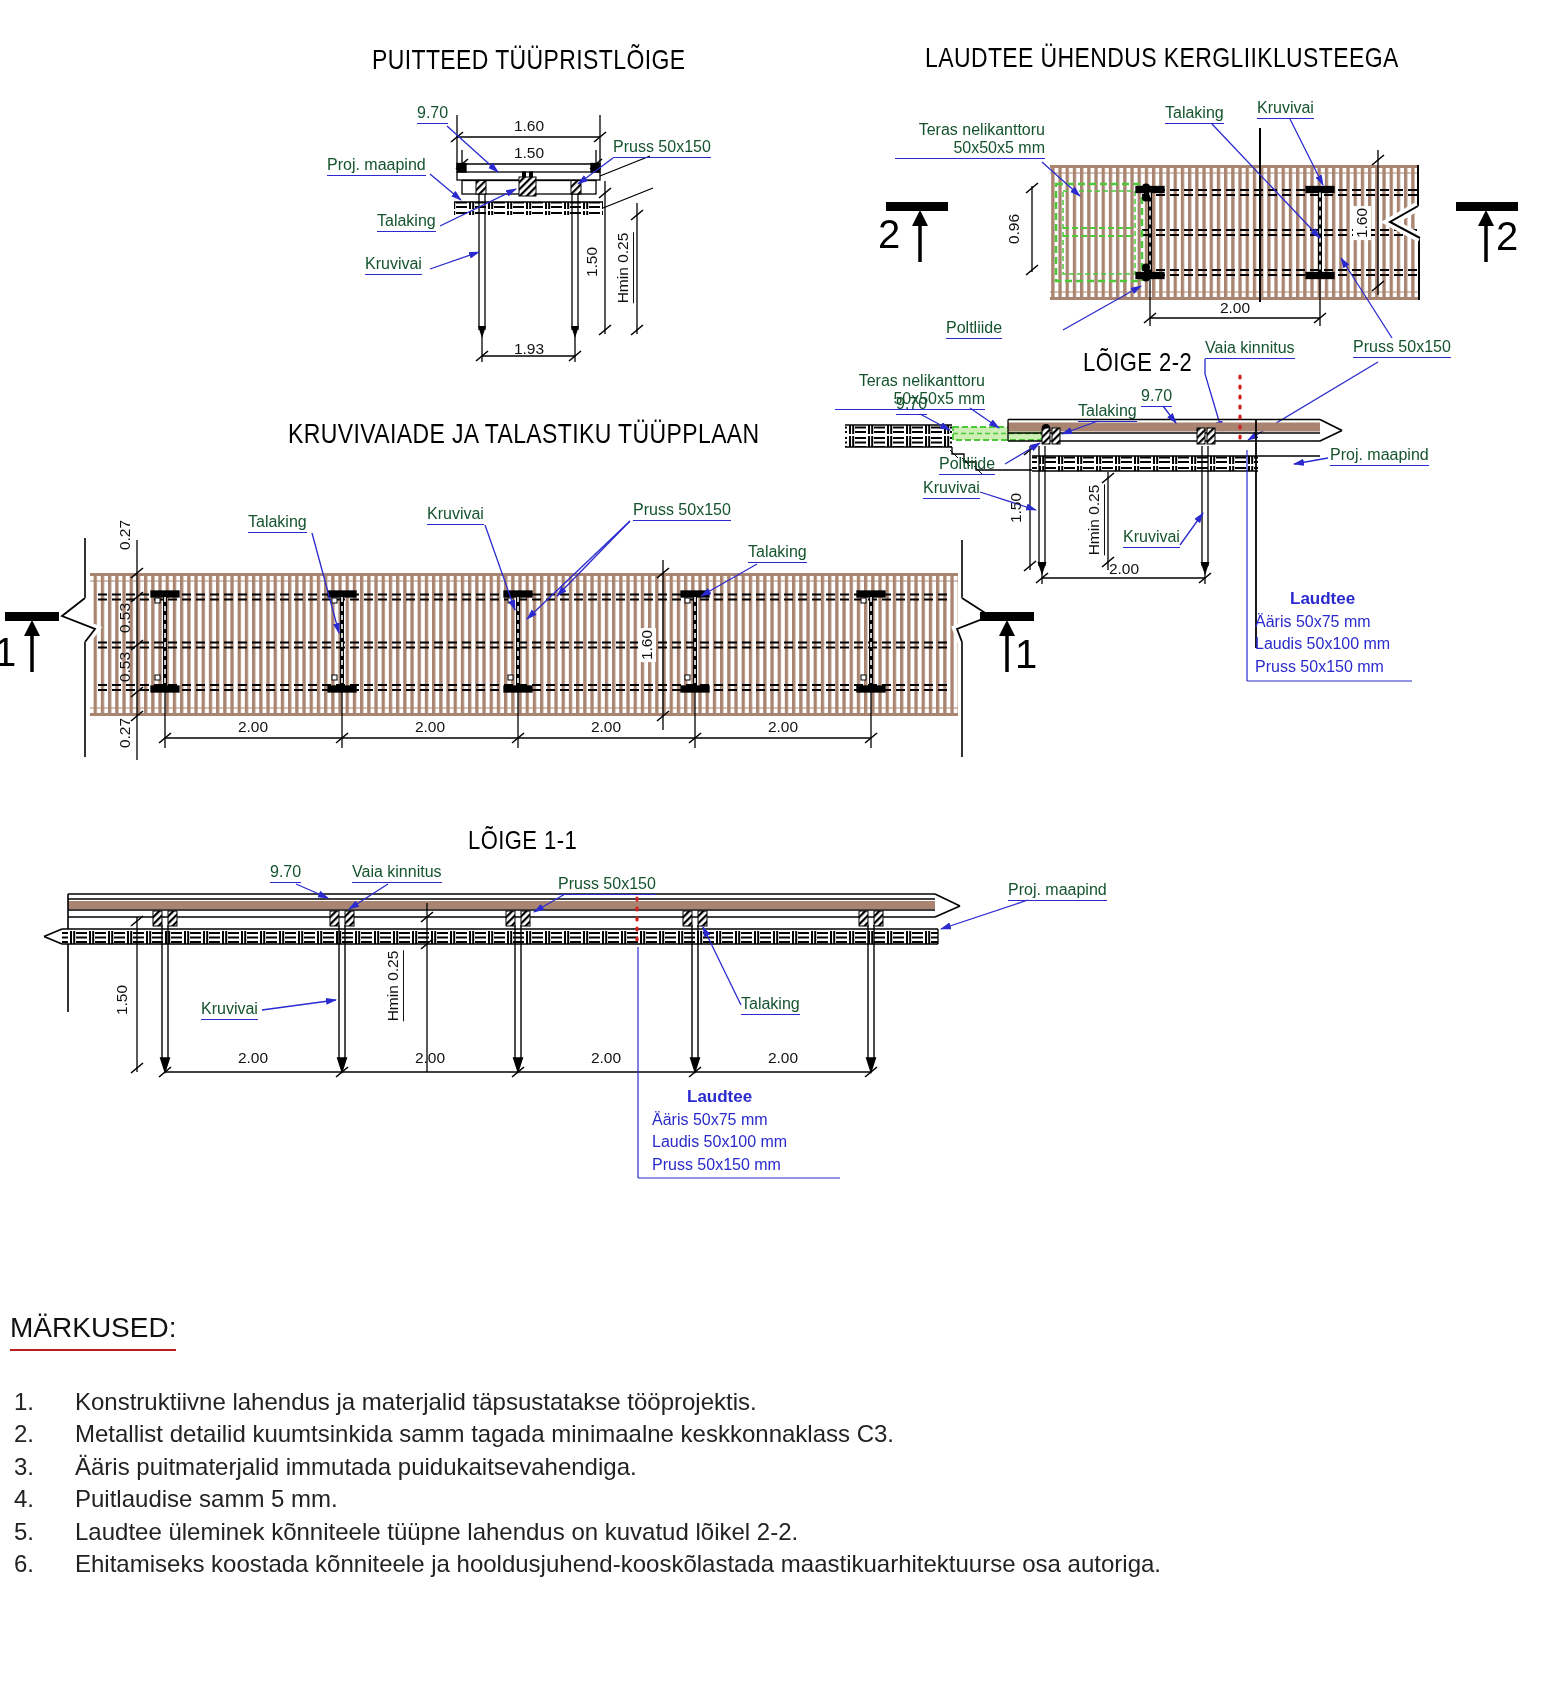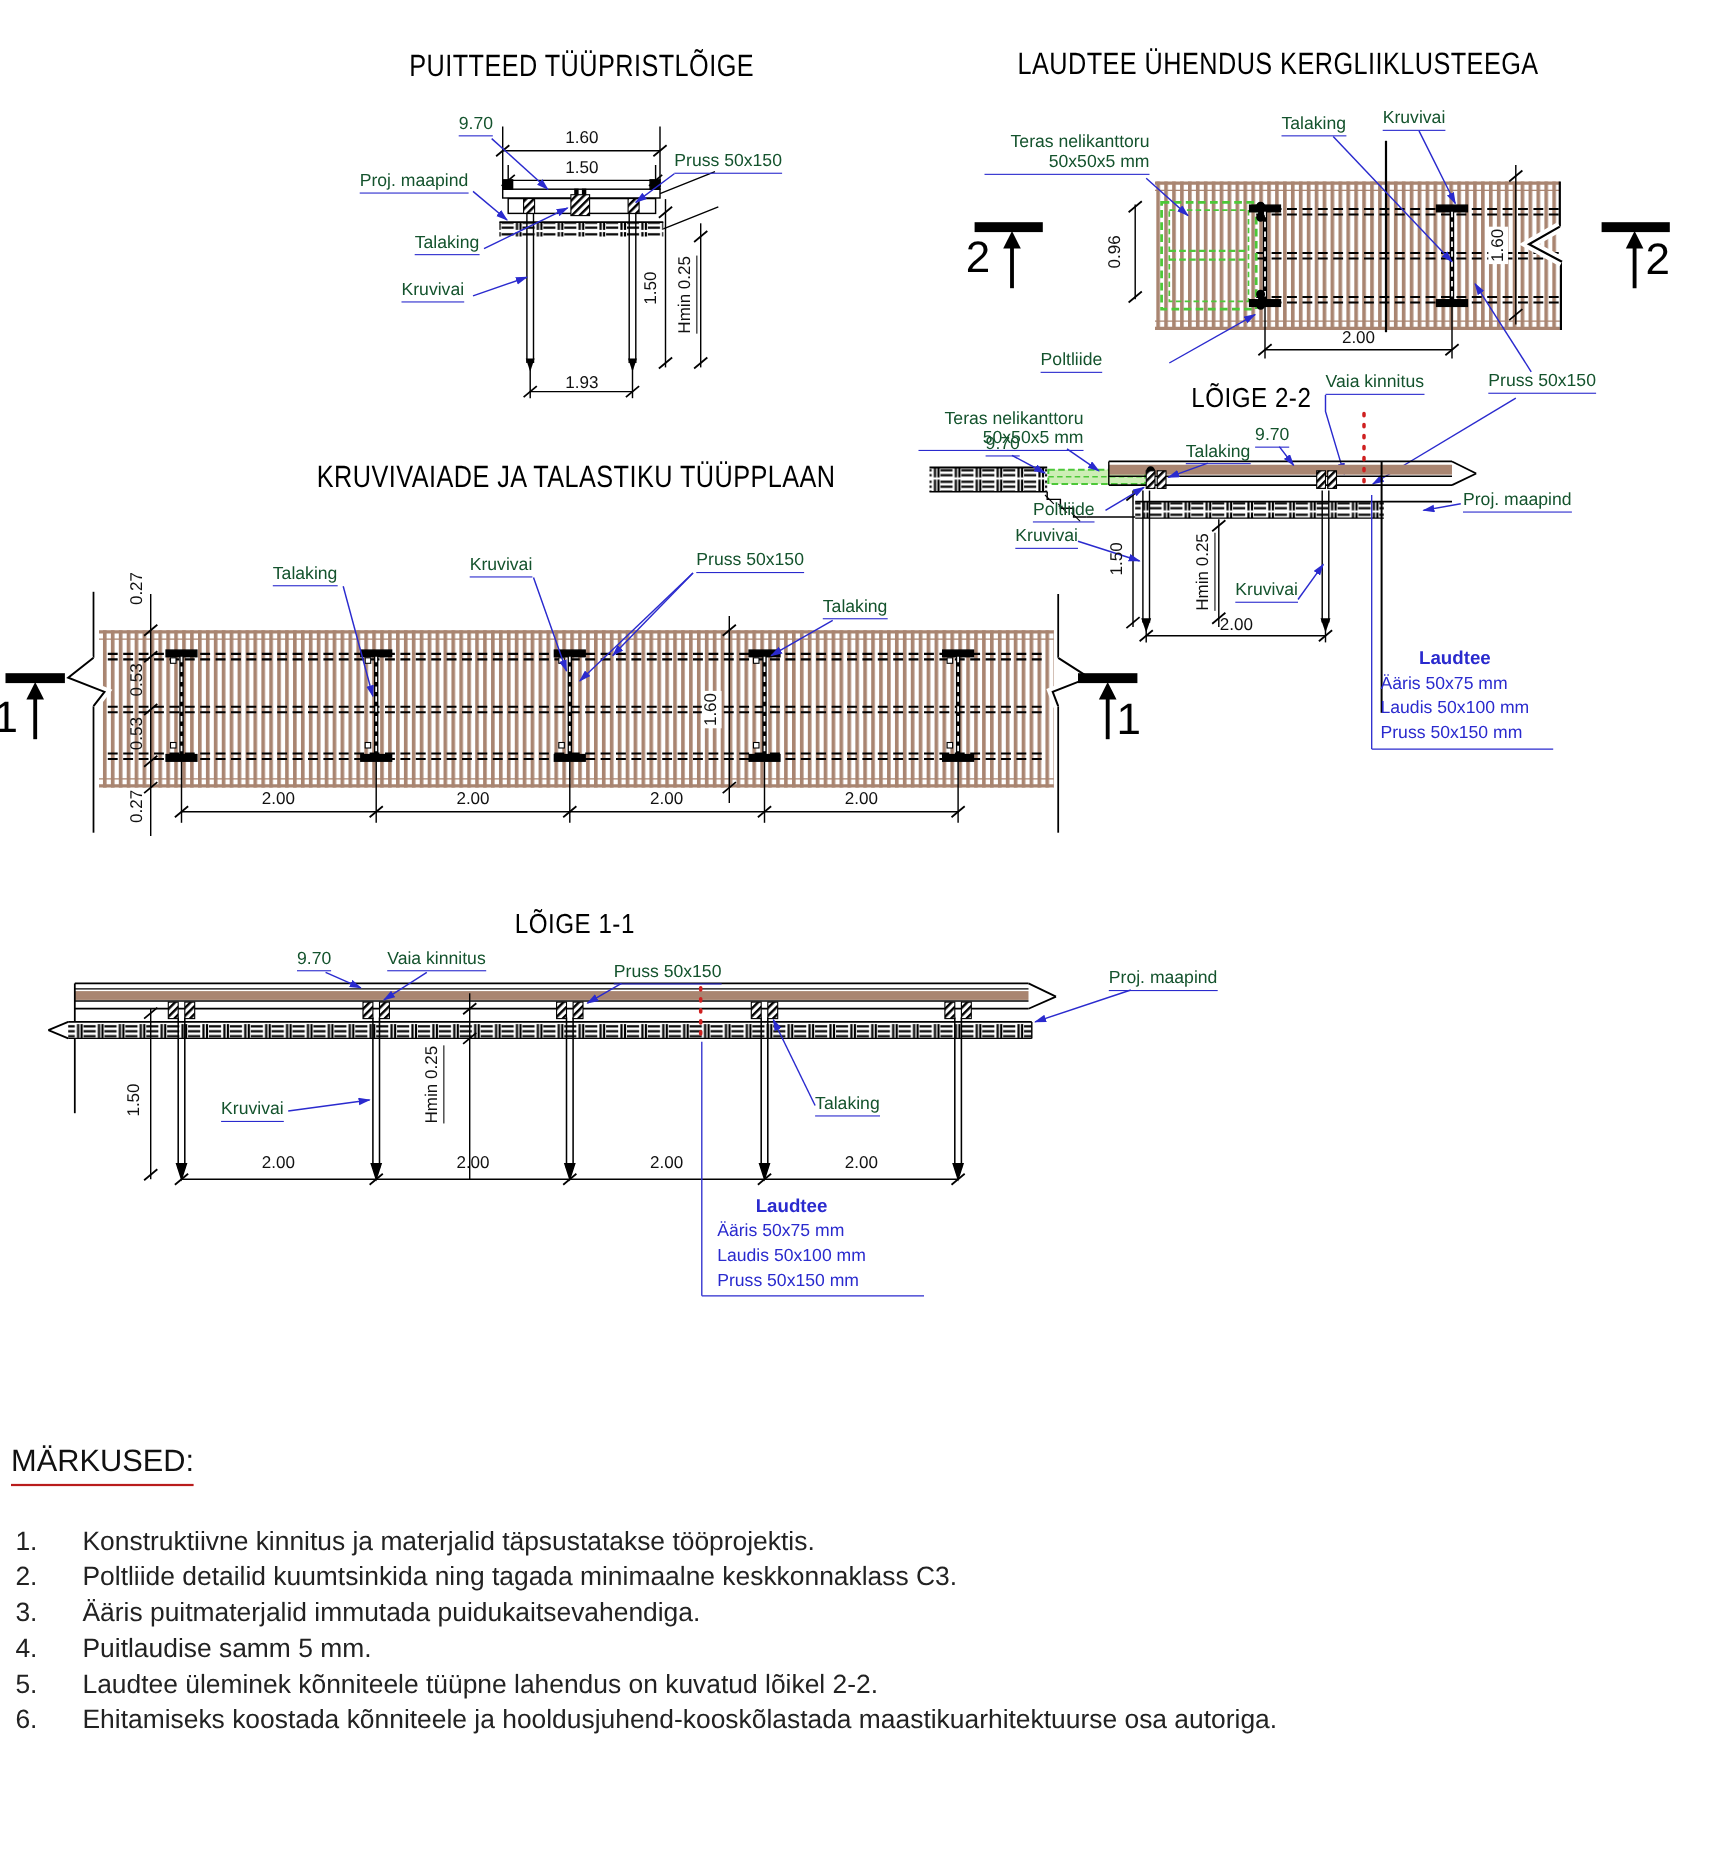--- a/index.html
+++ b/index.html
@@ -431,23 +431,23 @@
 <div class="dim dimc" style="left:755px;top:1049px">2.00</div>
 <div class="blk" style="left:652px;top:1086px">
   <div class="bt">Laudtee</div>
   <div>Ääris 50x75 mm</div>
   <div>Laudis 50x100 mm</div>
   <div>Pruss 50x150 mm</div>
 </div>
 
 <div class="notes-h" style="left:10px;top:1312px">MÄRKUSED:</div>
 <div class="note-num" style="left:14px;top:1388px">1.</div>
-<div class="note-text" style="left:75px;top:1388px">Konstruktiivne kinnitus ja materjalid täpsustatakse tööprojektis.</div>
+<div class="note-text" style="left:75px;top:1388px">Konstruktiivne lahendus ja materjalid täpsustatakse tööprojektis.</div>
 <div class="note-num" style="left:14px;top:1420px">2.</div>
-<div class="note-text" style="left:75px;top:1420px">Poltliide detailid kuumtsinkida ning tagada minimaalne keskkonnaklass C3.</div>
+<div class="note-text" style="left:75px;top:1420px">Metallist detailid kuumtsinkida samm tagada minimaalne keskkonnaklass C3.</div>
 <div class="note-num" style="left:14px;top:1453px">3.</div>
 <div class="note-text" style="left:75px;top:1453px">Ääris puitmaterjalid immutada puidukaitsevahendiga.</div>
 <div class="note-num" style="left:14px;top:1485px">4.</div>
 <div class="note-text" style="left:75px;top:1485px">Puitlaudise samm 5 mm.</div>
 <div class="note-num" style="left:14px;top:1518px">5.</div>
 <div class="note-text" style="left:75px;top:1518px">Laudtee üleminek kõnniteele tüüpne lahendus on kuvatud lõikel 2-2.</div>
 <div class="note-num" style="left:14px;top:1550px">6.</div>
 <div class="note-text" style="left:75px;top:1550px">Ehitamiseks koostada kõnniteele ja hooldusjuhend-kooskõlastada maastikuarhitektuurse osa autoriga.</div>
 
 </div>

